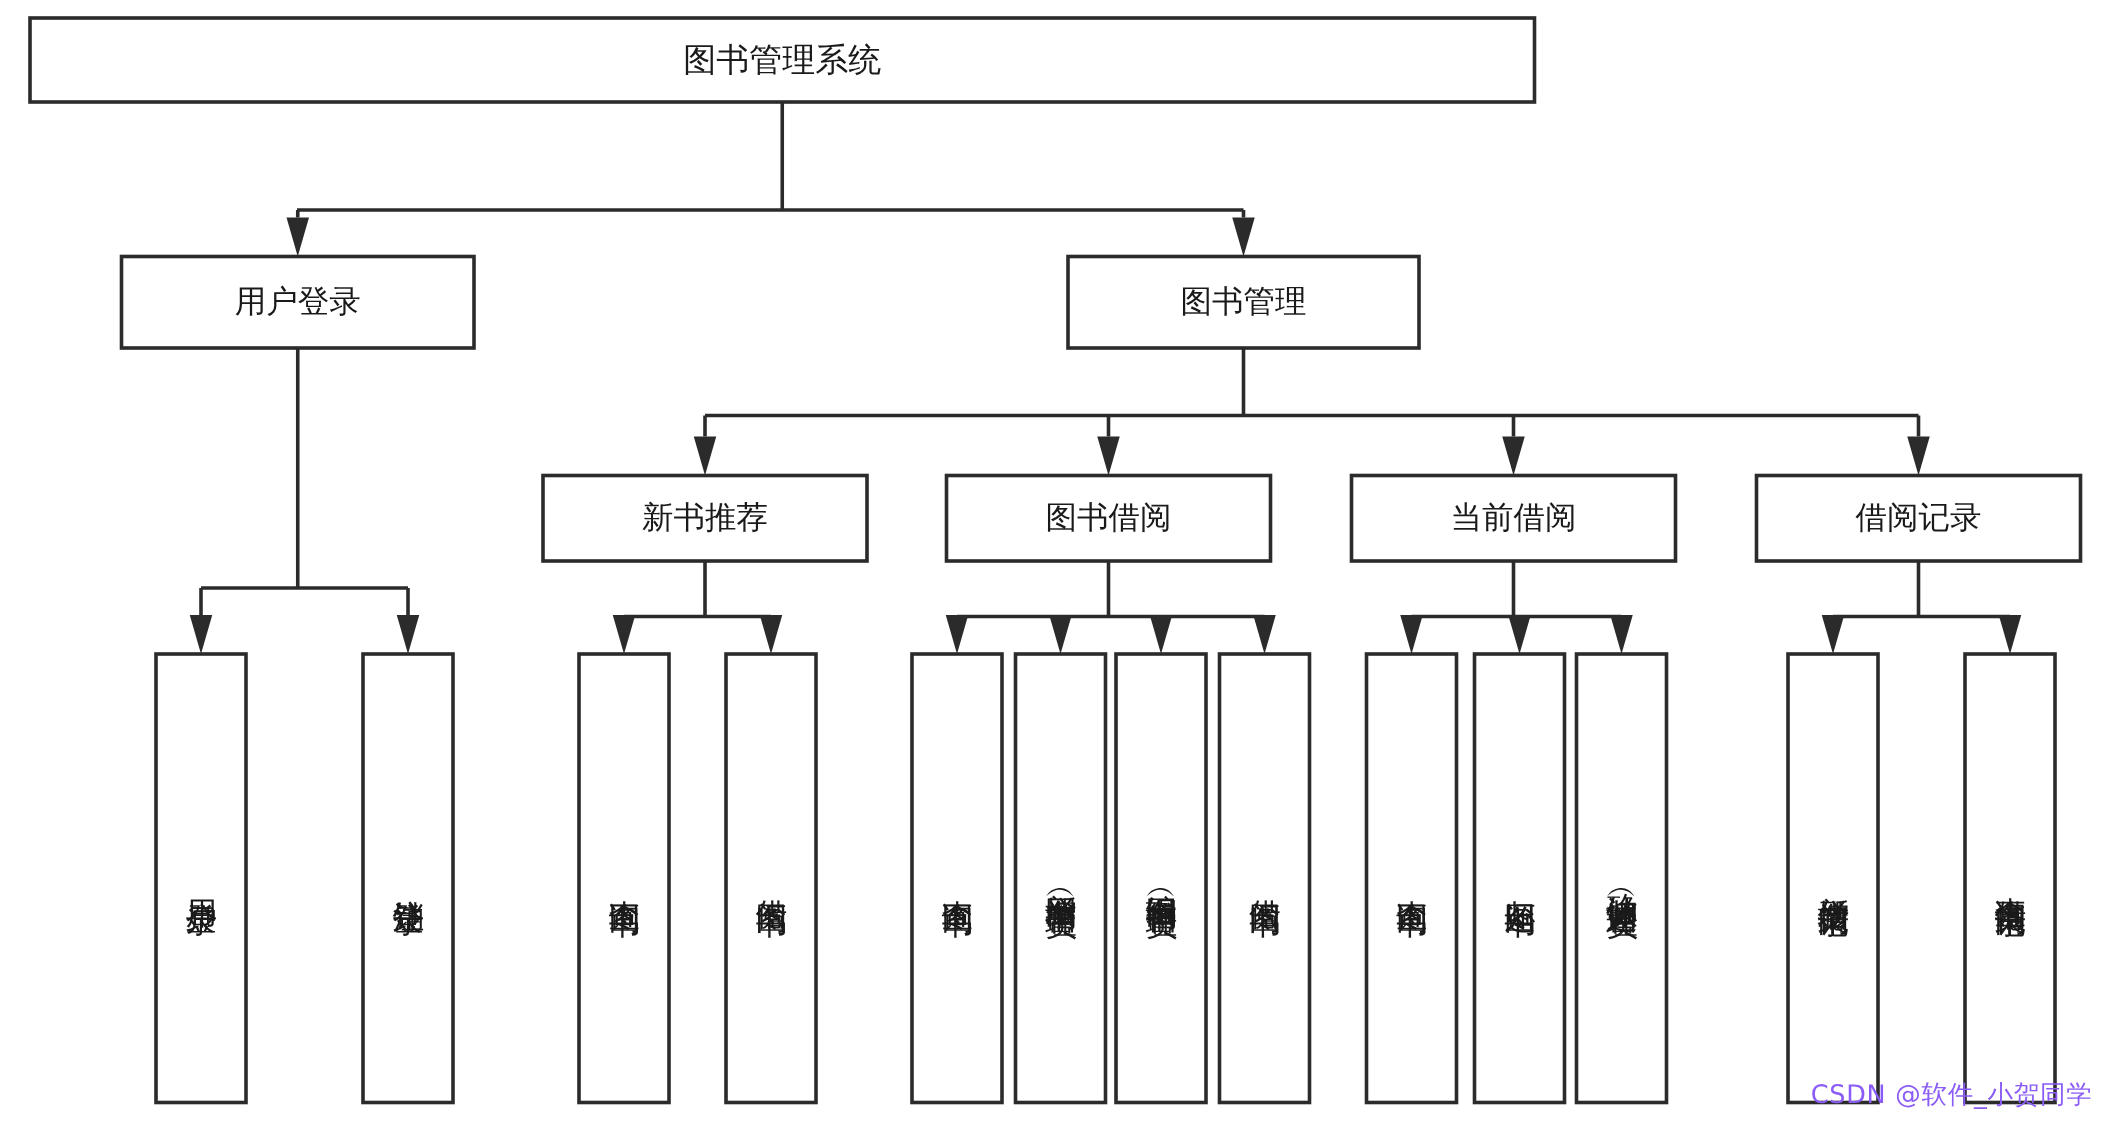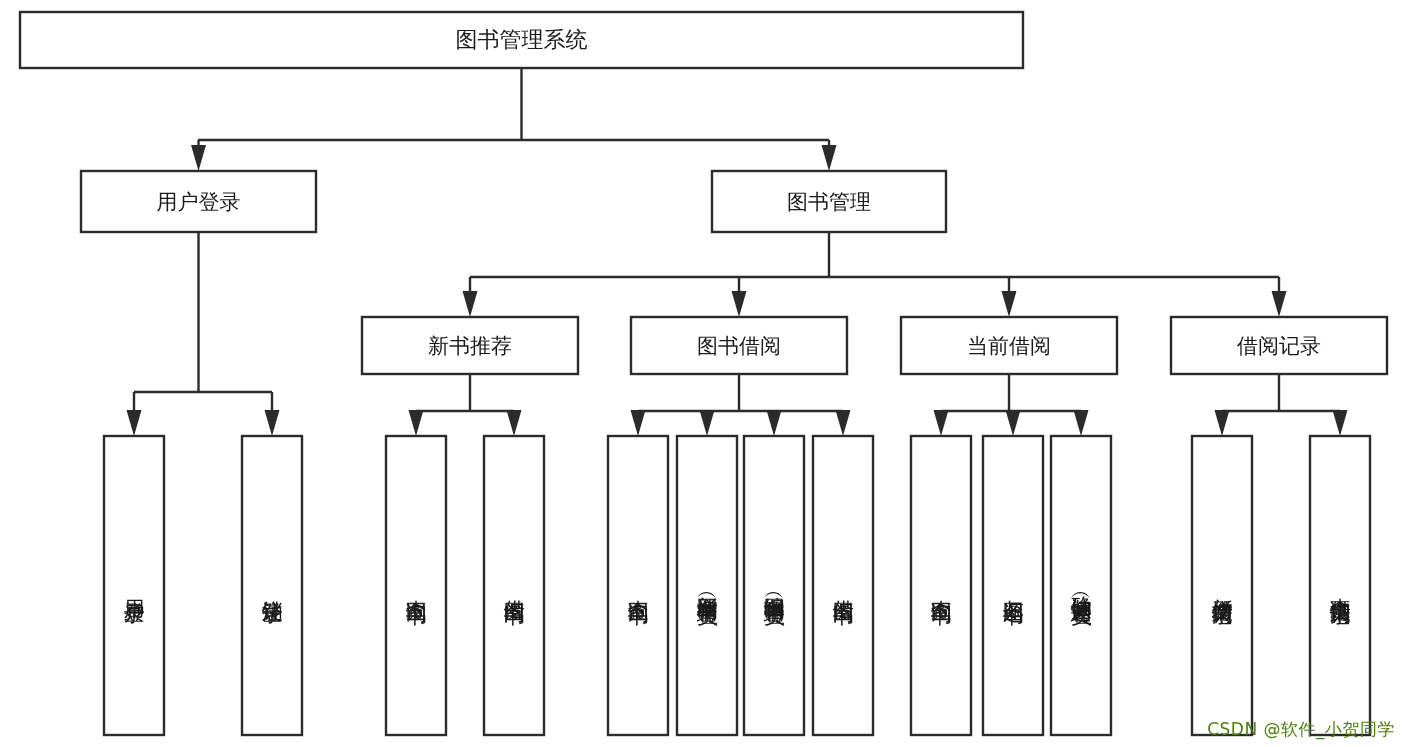--- a/index.html
+++ b/index.html
@@ -68,21 +68,21 @@
     letter-spacing: 1.5px;
     white-space: nowrap;
     text-align: center;
   }
   .watermark {
     position: absolute;
     right: 10px;
     bottom: 6px;
     font-family: "DejaVu Sans", "Liberation Sans", sans-serif;
     font-size: 17px;
-    color: #4d7c0f;
+    color: #8b5cf6;
     white-space: nowrap;
     letter-spacing: 0.5px;
   }
 </style>
 </head>
 <body>
 
 <div id="diagram-root">
   <svg class="diagram-canvas" id="svg-canvas" viewBox="0 0 1405 747" xmlns="http://www.w3.org/2000/svg">
     <g id="g-connectors">

